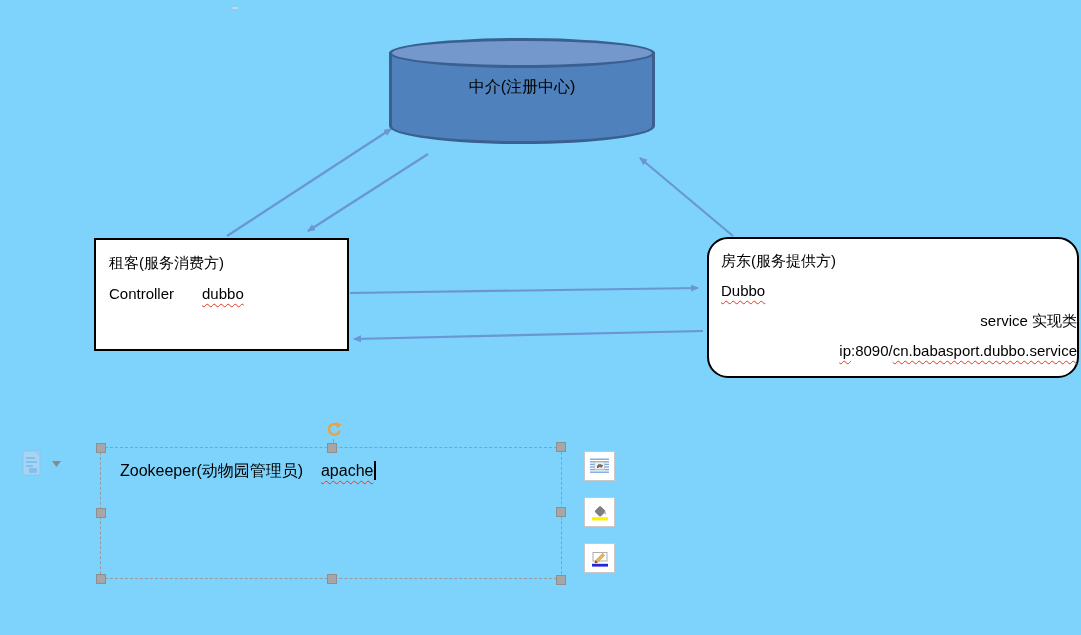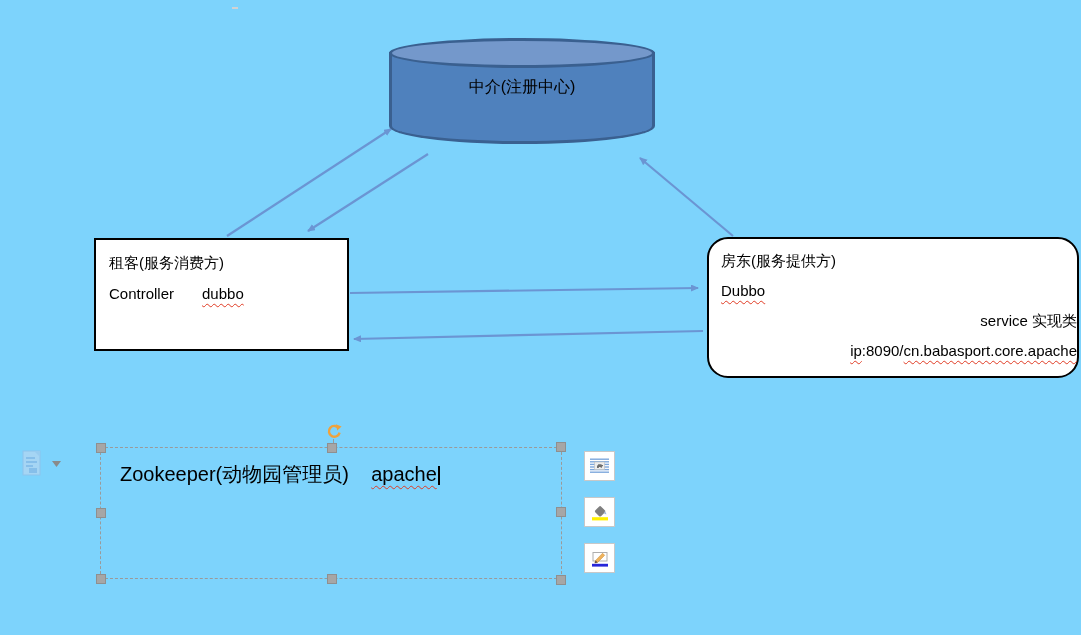--- a/index.html
+++ b/index.html
@@ -27,21 +27,21 @@
   .indent { padding-left:30px;text-align:right; }
   .row { display:flex; }
   .gap28 { display:inline-block; width:28px; }
 
   
   .sq { text-decoration:underline; text-decoration-style:wavy; text-decoration-color:#e03b24;
         text-decoration-thickness:1px; text-underline-offset:4px; }
 
   
   .sel-box { position:absolute; left:100px; top:447px; width:462px; height:132px;
-             border:1px dashed #9a9a9a; background:transparent; font-size:20px; }
+             border:1px dashed #9a9a9a; background:transparent; font-size:16px; }
   .sel-text { position:absolute; left:19px; top:13px; white-space:pre; color:#000; }
   .caret { display:inline-block; width:2px; height:19px; background:#000; vertical-align:-4px; margin-left:1px; }
   .handle { position:absolute; width:10px; height:10px; border:1px solid #8f8f8f; }
   .rotate-wrap { position:absolute; left:225px; top:-26px; width:16px; height:16px; }
   .rotate-stem { position:absolute; left:232px; top:-9px; width:1px; height:5px; background:#9a9a9a; }
 
   
   .fmt-btn { position:absolute; left:584px; width:31px; height:30px; background:#fff;
              border:1px solid #c8c8c8; display:flex; align-items:center; justify-content:center; }
 
@@ -84,21 +84,21 @@
     </div>
   </div>
 
   <div class="dbox provider" style="border-color: rgb(0, 0, 0); border-radius: 21px;">
     <div>房东(服务提供方)</div>
     <div>
       <span class="sq">Dubbo</span>
     </div>
     <div class="indent">service 实现类</div>
     <div class="indent">
-      <span class="sq">ip</span><span>:8090/</span><span class="sq">cn.babasport.core.apache</span>
+      <span class="sq">ip</span><span>:8090/</span><span class="sq">cn.babasport.dubbo.service</span>
     </div>
   </div>
 
   <div class="sel-box">
     <div class="sel-text"><span>Zookeeper(动物园管理员)</span><span>    </span><span class="sq">apache</span><span class="caret"></span></div>
 
     <div class="rotate-stem"></div>
     <div class="rotate-wrap">
       <svg width="16" height="16" viewBox="0 0 16 16">
         <path d="M12.9,4.4 A5.4,5.4 0 1 0 13.6,8.6" fill="none" stroke="#EFA23C" stroke-width="2.4"></path>

